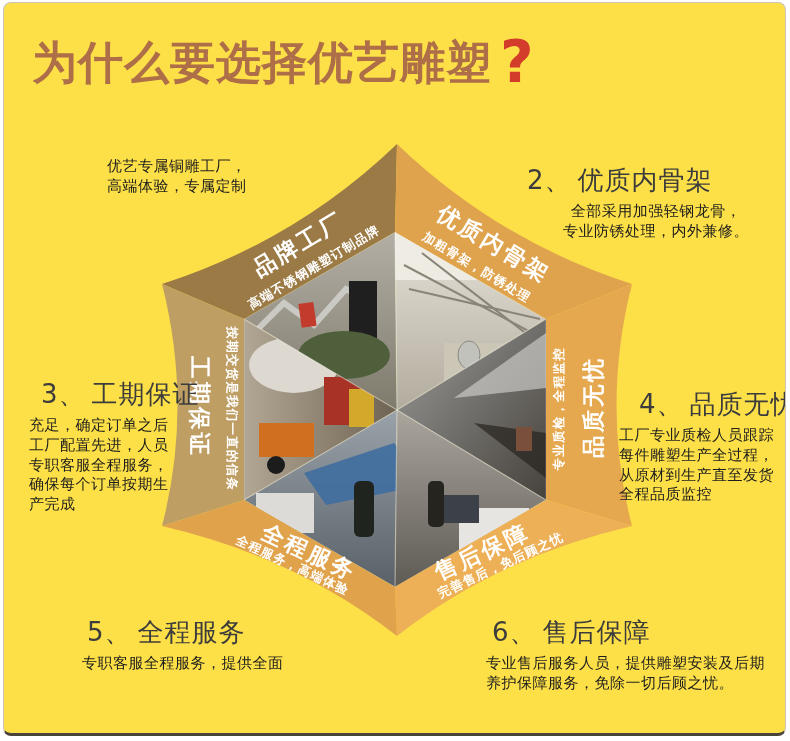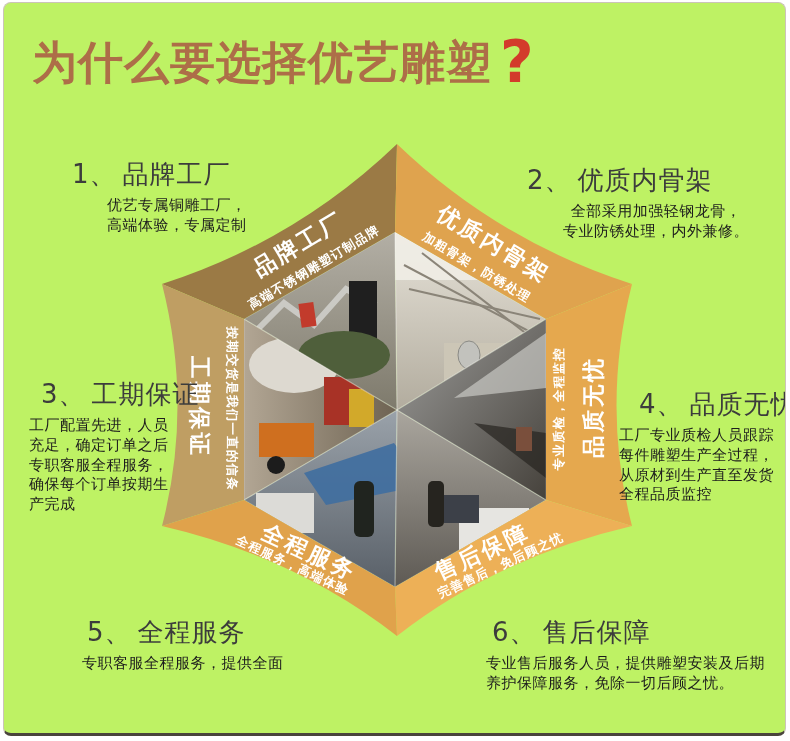--- a/index.html
+++ b/index.html
@@ -1,19 +1,19 @@
 <!DOCTYPE html>
 <html><head>
 <meta charset="utf-8">
 <style>
   html,body{margin:0;padding:0;background:#ffffff;}
   .stage{position:relative;width:790px;height:741px;font-family:"DejaVu Sans",sans-serif;}
   .card{
     position:absolute;left:3px;top:2px;right:4px;bottom:5px;
-    background:#bef264;
+    background:#fde047;
     border:1px solid #ccc4b8;
     border-bottom:3px solid #4a443c;
     border-radius:8px;
     overflow:hidden;
   }
   .title-row{position:absolute;left:28px;top:34px;display:flex;align-items:flex-start;white-space:nowrap;}
   .title-text{font-size:45px;font-weight:bold;color:#ad6e48;letter-spacing:1px;line-height:1.15;}
   .qmark{font-size:58px;font-weight:bold;color:#d33b2b;margin-left:8px;line-height:1;position:relative;top:-4px;}
   .feature{position:absolute;color:#1d1d1d;}
   .f-head{font-size:26px;color:#3c3c3c;letter-spacing:1px;line-height:34px;margin-bottom:5px;white-space:nowrap;}
@@ -177,23 +177,20 @@
 
         <text class="band-big" text-anchor="middle" dominant-baseline="central" transform="translate(305.3,548.7) rotate(25)">全程服务</text>
         <text class="band-small" text-anchor="middle" dominant-baseline="central" transform="translate(288.8,561.9) rotate(25)">全程服务，高端体验</text>
 
         <text class="band-big" text-anchor="middle" dominant-baseline="central" transform="translate(196.1,403.9) rotate(90)">工期保证</text>
         <text class="band-small" text-anchor="middle" dominant-baseline="central" transform="translate(228,405.8) rotate(90)">按期交货是我们一直的信条</text>
       </g>
     </svg>
 
     <div class="feature f1">
-      <div class="f-head">
-        <span class="num">1、</span><span>品牌工厂</span>
-      </div>
       <div class="f-desc">
         <div>优艺专属铜雕工厂，</div>
         <div>高端体验，专属定制</div>
       </div>
     </div>
 
     <div class="feature f2">
       <div class="f-head">
         <span class="num">2、</span><span>优质内骨架</span>
       </div>
@@ -201,22 +198,22 @@
         <div>全部采用加强轻钢龙骨，</div>
         <div>专业防锈处理，内外兼修。</div>
       </div>
     </div>
 
     <div class="feature f3">
       <div class="f-head">
         <span class="num">3、</span><span>工期保证</span>
       </div>
       <div class="f-desc">
+        <div>充足，确定订单之后</div>
         <div>工厂配置先进，人员</div>
-        <div>充足，确定订单之后</div>
         <div>专职客服全程服务，</div>
         <div>确保每个订单按期生</div>
         <div>产完成</div>
       </div>
     </div>
 
     <div class="feature f4">
       <div class="f-head">
         <span class="num">4、</span><span>品质无忧</span>
       </div>

